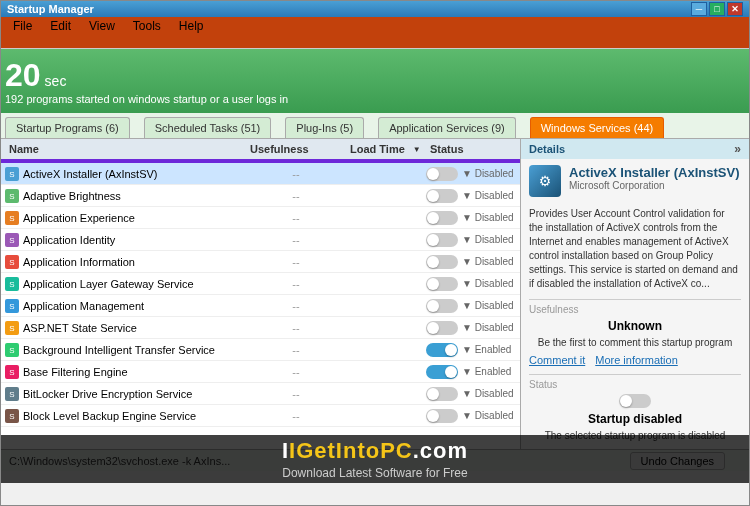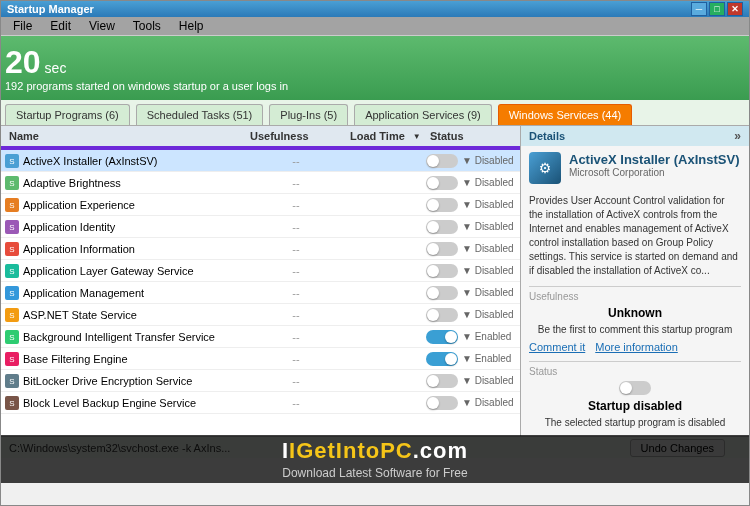--- a/index.html
+++ b/index.html
@@ -25,22 +25,22 @@
       color: white;
       font-size: 9px;
       display: flex; align-items: center; justify-content: center;
       cursor: pointer;
     }
     .title-btn.close { background: #c0392b; }
     .title-btn.max { background: #27ae60; }
 
     
     .menu-bar {
-      background: #a3a3a3;
-      height: 19px;
+      background: #c2410c;
+      height: 32px;
       display: flex;
       align-items: flex-start;
       border-bottom: 1px solid #ccc;
       padding: 0 4px;
       gap: 2px;
     }
     .menu-item {
       padding: 2px 8px;
       font-size: 12px;
       color: #000;
@@ -60,21 +60,21 @@
     }
     .header-desc { font-size: 11px; margin-top: 2px; }
 
     
     .tabs-bar {
       background: #e8f4e8;
       display: flex;
       align-items: flex-end;
       border-bottom: 1px solid #aaa;
       padding: 4px 4px 0 4px;
-      gap: 6px;
+      gap: 14px;
     }
     .tab {
       padding: 4px 10px;
       font-size: 11px;
       border: 1px solid #aaa;
       border-bottom: none;
       background: #d4ecd4;
       cursor: pointer;
       border-radius: 3px 3px 0 0;
       color: #333;

